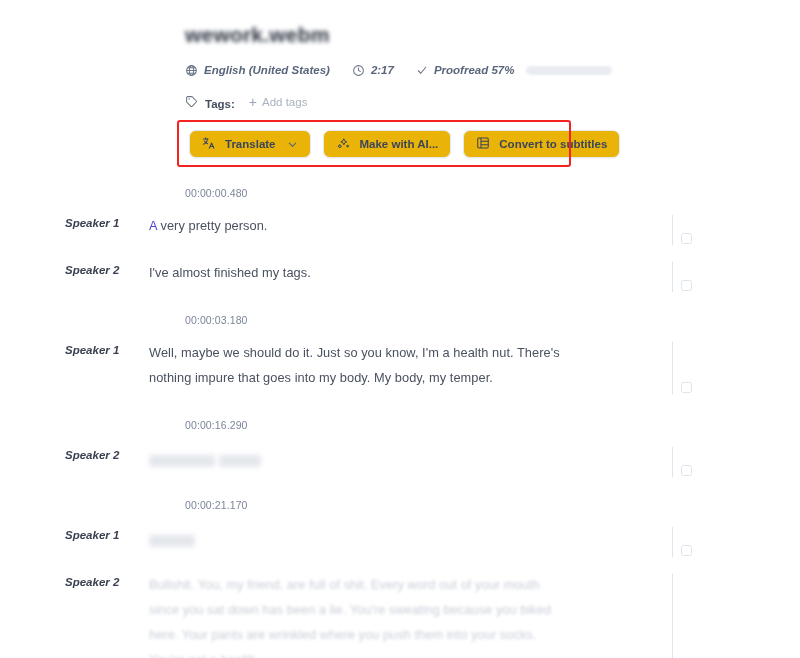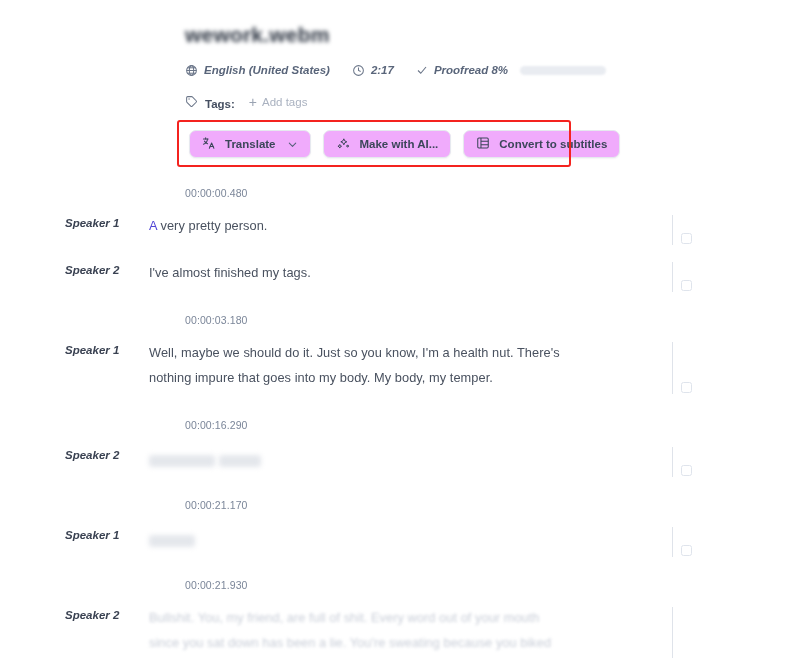--- a/index.html
+++ b/index.html
@@ -74,21 +74,21 @@
     pointer-events: none;
   }
   .toolbar {
     position:absolute; left:189px; top:130px;
     display:flex; align-items:center; gap:12px;
   }
   .tb-btn {
     display:flex; align-items:center; gap:9px;
     height: 28px;
     padding: 0 12px;
-    background: #f0abfc;
+    background: #eab308;
     border: 1px solid #e6e9ef;
     border-radius: 7px;
     box-shadow: 0 1px 1.5px rgba(30,40,60,.05);
     font-size: 11.5px;
     font-weight: 600;
     color: #3c465a;
     cursor: pointer;
     white-space: nowrap;
   }
   .tb-btn .chev { margin-left:2px; display:flex; }
@@ -191,21 +191,21 @@
         </span>
         <span>2:17</span>
       </div>
 
       <div class="meta-item" style="margin-right:0">
         <span class="ic">
           <svg width="12" height="12" viewBox="0 0 24 24" fill="none" stroke="#6b7689" stroke-width="2.2">
             <polyline points="4,13 9.5,18.5 20,6"></polyline>
           </svg>
         </span>
-        <span>Proofread 8%</span>
+        <span>Proofread 57%</span>
         <span class="redact-bar"></span>
       </div>
 
     </div>
 
     <div class="tags-row">
       <span class="tags-label">
         <span class="ic">
           <svg width="13" height="13" viewBox="0 0 24 24" fill="none" stroke="#6b7689" stroke-width="1.9">
             <path d="M20.6 13.4l-7.2 7.2a2 2 0 0 1-2.8 0l-7-7A2 2 0 0 1 3 12.2V5a2 2 0 0 1 2-2h7.2a2 2 0 0 1 1.4.6l7 7a2 2 0 0 1 0 2.8z"></path>
@@ -324,21 +324,20 @@
           <div class="spk">Speaker 1</div>
           <div class="seg-text"><span class="blur-line" style="width: 46px;"></span></div>
           <div class="rail" style="height: 30px;">
             <div class="rail-line" style="height: 30px;"></div>
             <div class="rail-box" style="top: 18px;"></div>
           </div>
         </div>
         <div class="seg-sep"></div>
       </div>
       <div class="seg">
-        <div class="seg-time">00:00:21.930</div>
         <div class="seg-body">
           <div class="spk">Speaker 2</div>
           <div class="seg-text"><span class="seg-faded">Bullshit. You, my friend, are full of shit. Every word out of your mouth since you sat down has been a lie. You're sweating because you biked here. Your pants are wrinkled where you push them into your socks. You're not a health</span></div>
           <div class="rail" style="height: 100px;">
             <div class="rail-line" style="height: 100px;"></div>
           </div>
         </div>
       </div>
     </div>
 

